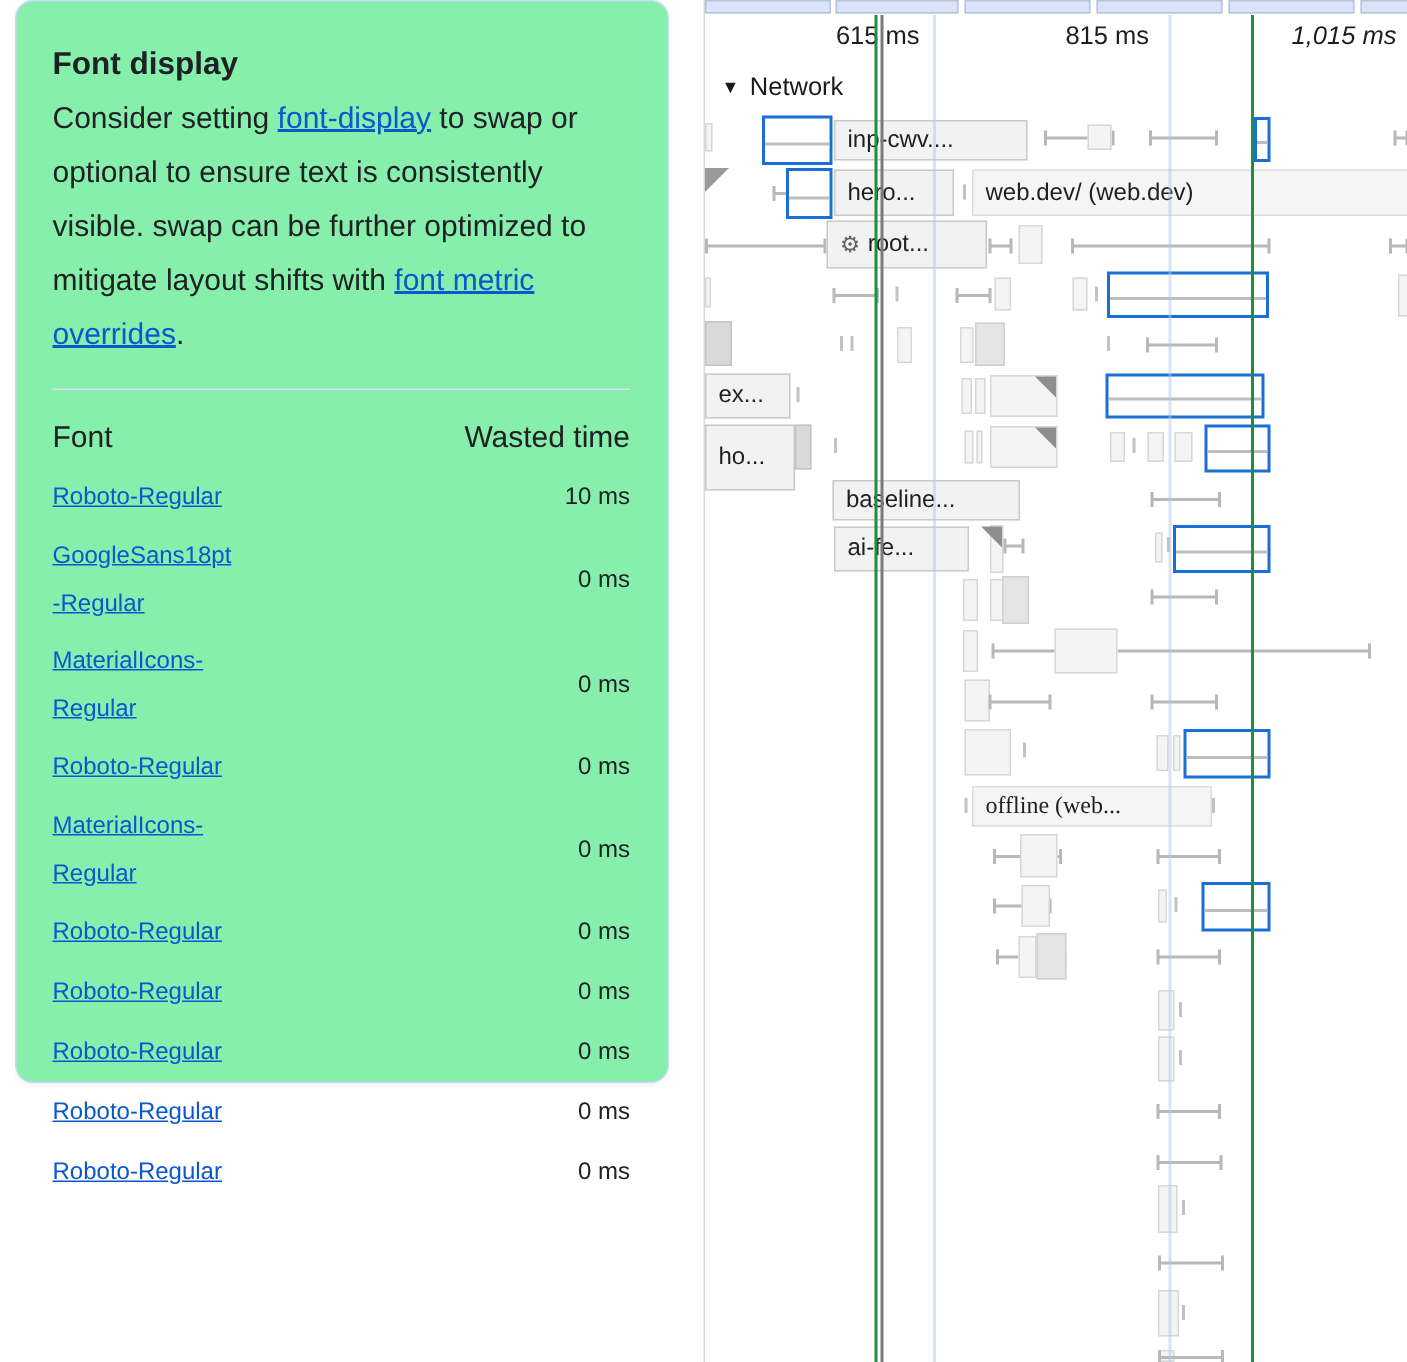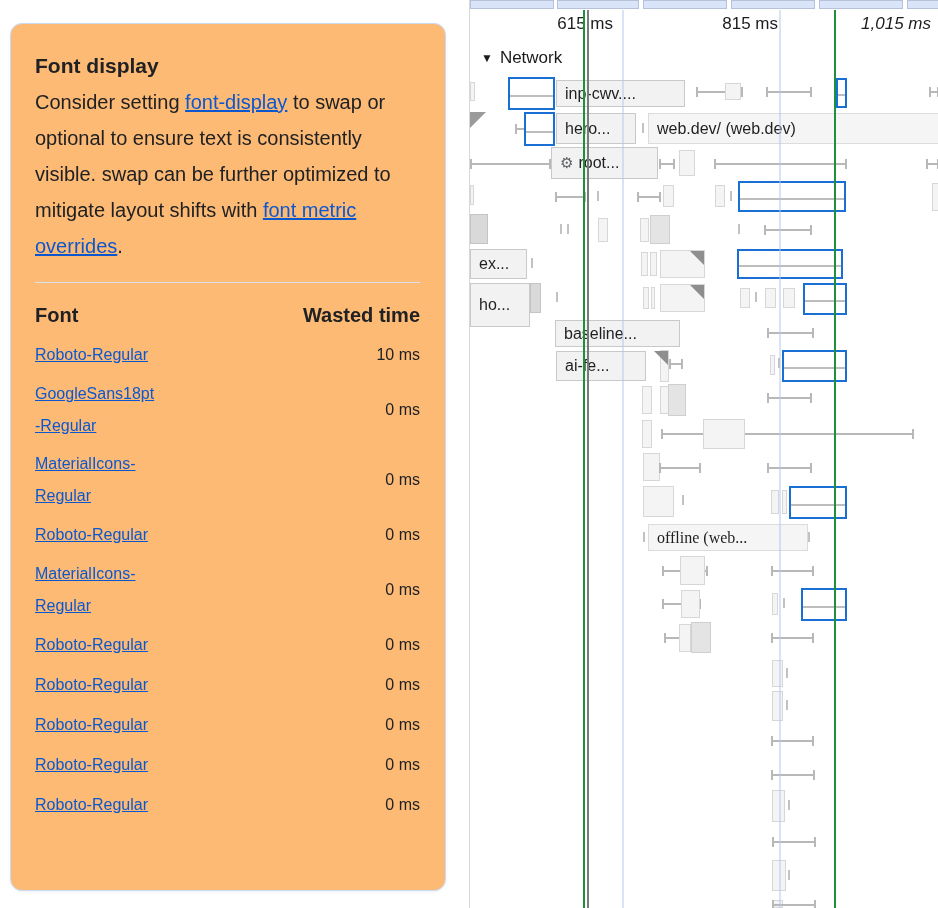--- a/index.html
+++ b/index.html
@@ -1,28 +1,28 @@
 <!DOCTYPE html>
 <html><head>
 <meta charset="utf-8">
 <style>
   html,body{margin:0;padding:0;background:#fff;}
   #app{position:relative;width:938px;height:908px;overflow:hidden;
        font-family:"Liberation Sans", sans-serif;color:#1f1f1f;background:#fff;}
 
   
-  #insight-card{position:absolute;left:10px;top:23px;width:436px;height:868px;
-    box-sizing:border-box;background:#fdba74;border:1.5px solid #c9daf5;border-radius:12px;
+  #insight-card{position:absolute;left:10px;top:0;width:436px;height:722px;
+    box-sizing:border-box;background:#86efac;border:1.5px solid #c9daf5;border-radius:12px;
     padding:26px 25px 20px 24px;box-shadow:0 1px 3px rgba(60,90,150,.08);}
   .card-title{font-size:21px;font-weight:700;line-height:32px;color:#202124;}
   .card-savings{font-size:20px;font-weight:500;line-height:34px;color:#157f3b;}
   .card-desc{font-size:20px;line-height:36px;margin:2px 0 0;color:#202124;}
   .card-desc a, .font-link{color:#0b57d0;text-decoration:underline;cursor:pointer;}
   .card-divider{border:none;border-top:1px solid #d8e2f0;margin:18px 0 12px;}
-  .tbl-head{display:flex;justify-content:space-between;font-size:20px;font-weight:700;
+  .tbl-head{display:flex;justify-content:space-between;font-size:20px;font-weight:400;
     line-height:40px;color:#202124;}
   .tbl-row{display:flex;justify-content:space-between;align-items:center;min-height:40px;}
   .tbl-row .font-cell{width:220px;font-size:16px;line-height:32px;white-space:pre-line;padding:3px 0;}
   .tbl-row .time-cell{font-size:16px;color:#202124;text-align:right;}
 
   
   #timeline{position:absolute;left:469px;top:0;width:469px;height:908px;background:#fff;
     border-left:1px solid #d8d8d8;box-sizing:border-box;overflow:hidden;}
   .strip-box{position:absolute;top:0;height:9px;background:#d9e4f8;border:1px solid #b6c2d9;box-sizing:border-box;}
   .ruler-label{position:absolute;top:14px;font-size:17px;color:#1d1d1f;transform:translateX(-100%);white-space:nowrap;}
@@ -113,21 +113,21 @@
     <div id="strip">
         <div class="strip-box" style="left: 0px; width: 84px;"></div>
         <div class="strip-box" style="left: 87px; width: 82px;"></div>
         <div class="strip-box" style="left: 173px; width: 84px;"></div>
         <div class="strip-box" style="left: 261px; width: 84px;"></div>
         <div class="strip-box" style="left: 349px; width: 84px;"></div>
         <div class="strip-box" style="left: 437px; width: 32px;"></div>
       </div>
     <div id="ruler">
         <span class="ruler-label" style="left: 143px;">615 ms</span>
-        <span class="ruler-label" style="left: 308px;">815 ms</span>
+        <span class="ruler-label" style="left: 296px;">815 ms</span>
         <span class="ruler-label" style="left: 461px; font-style: italic;">1,015 ms</span>
       </div>
     <div class="net-header">
       <span class="net-tri">▼</span>
       <span>Network</span>
     </div>
     <div id="net-items">
         <div class="bar" style="left: 0px; top: 82px; width: 5px; height: 19px;"></div>
         <div class="wh-line" style="left: 227px; top: 91px; width: 45px;"></div>
         <div class="wh-cap" style="left: 226px; top: 87px;"></div>

